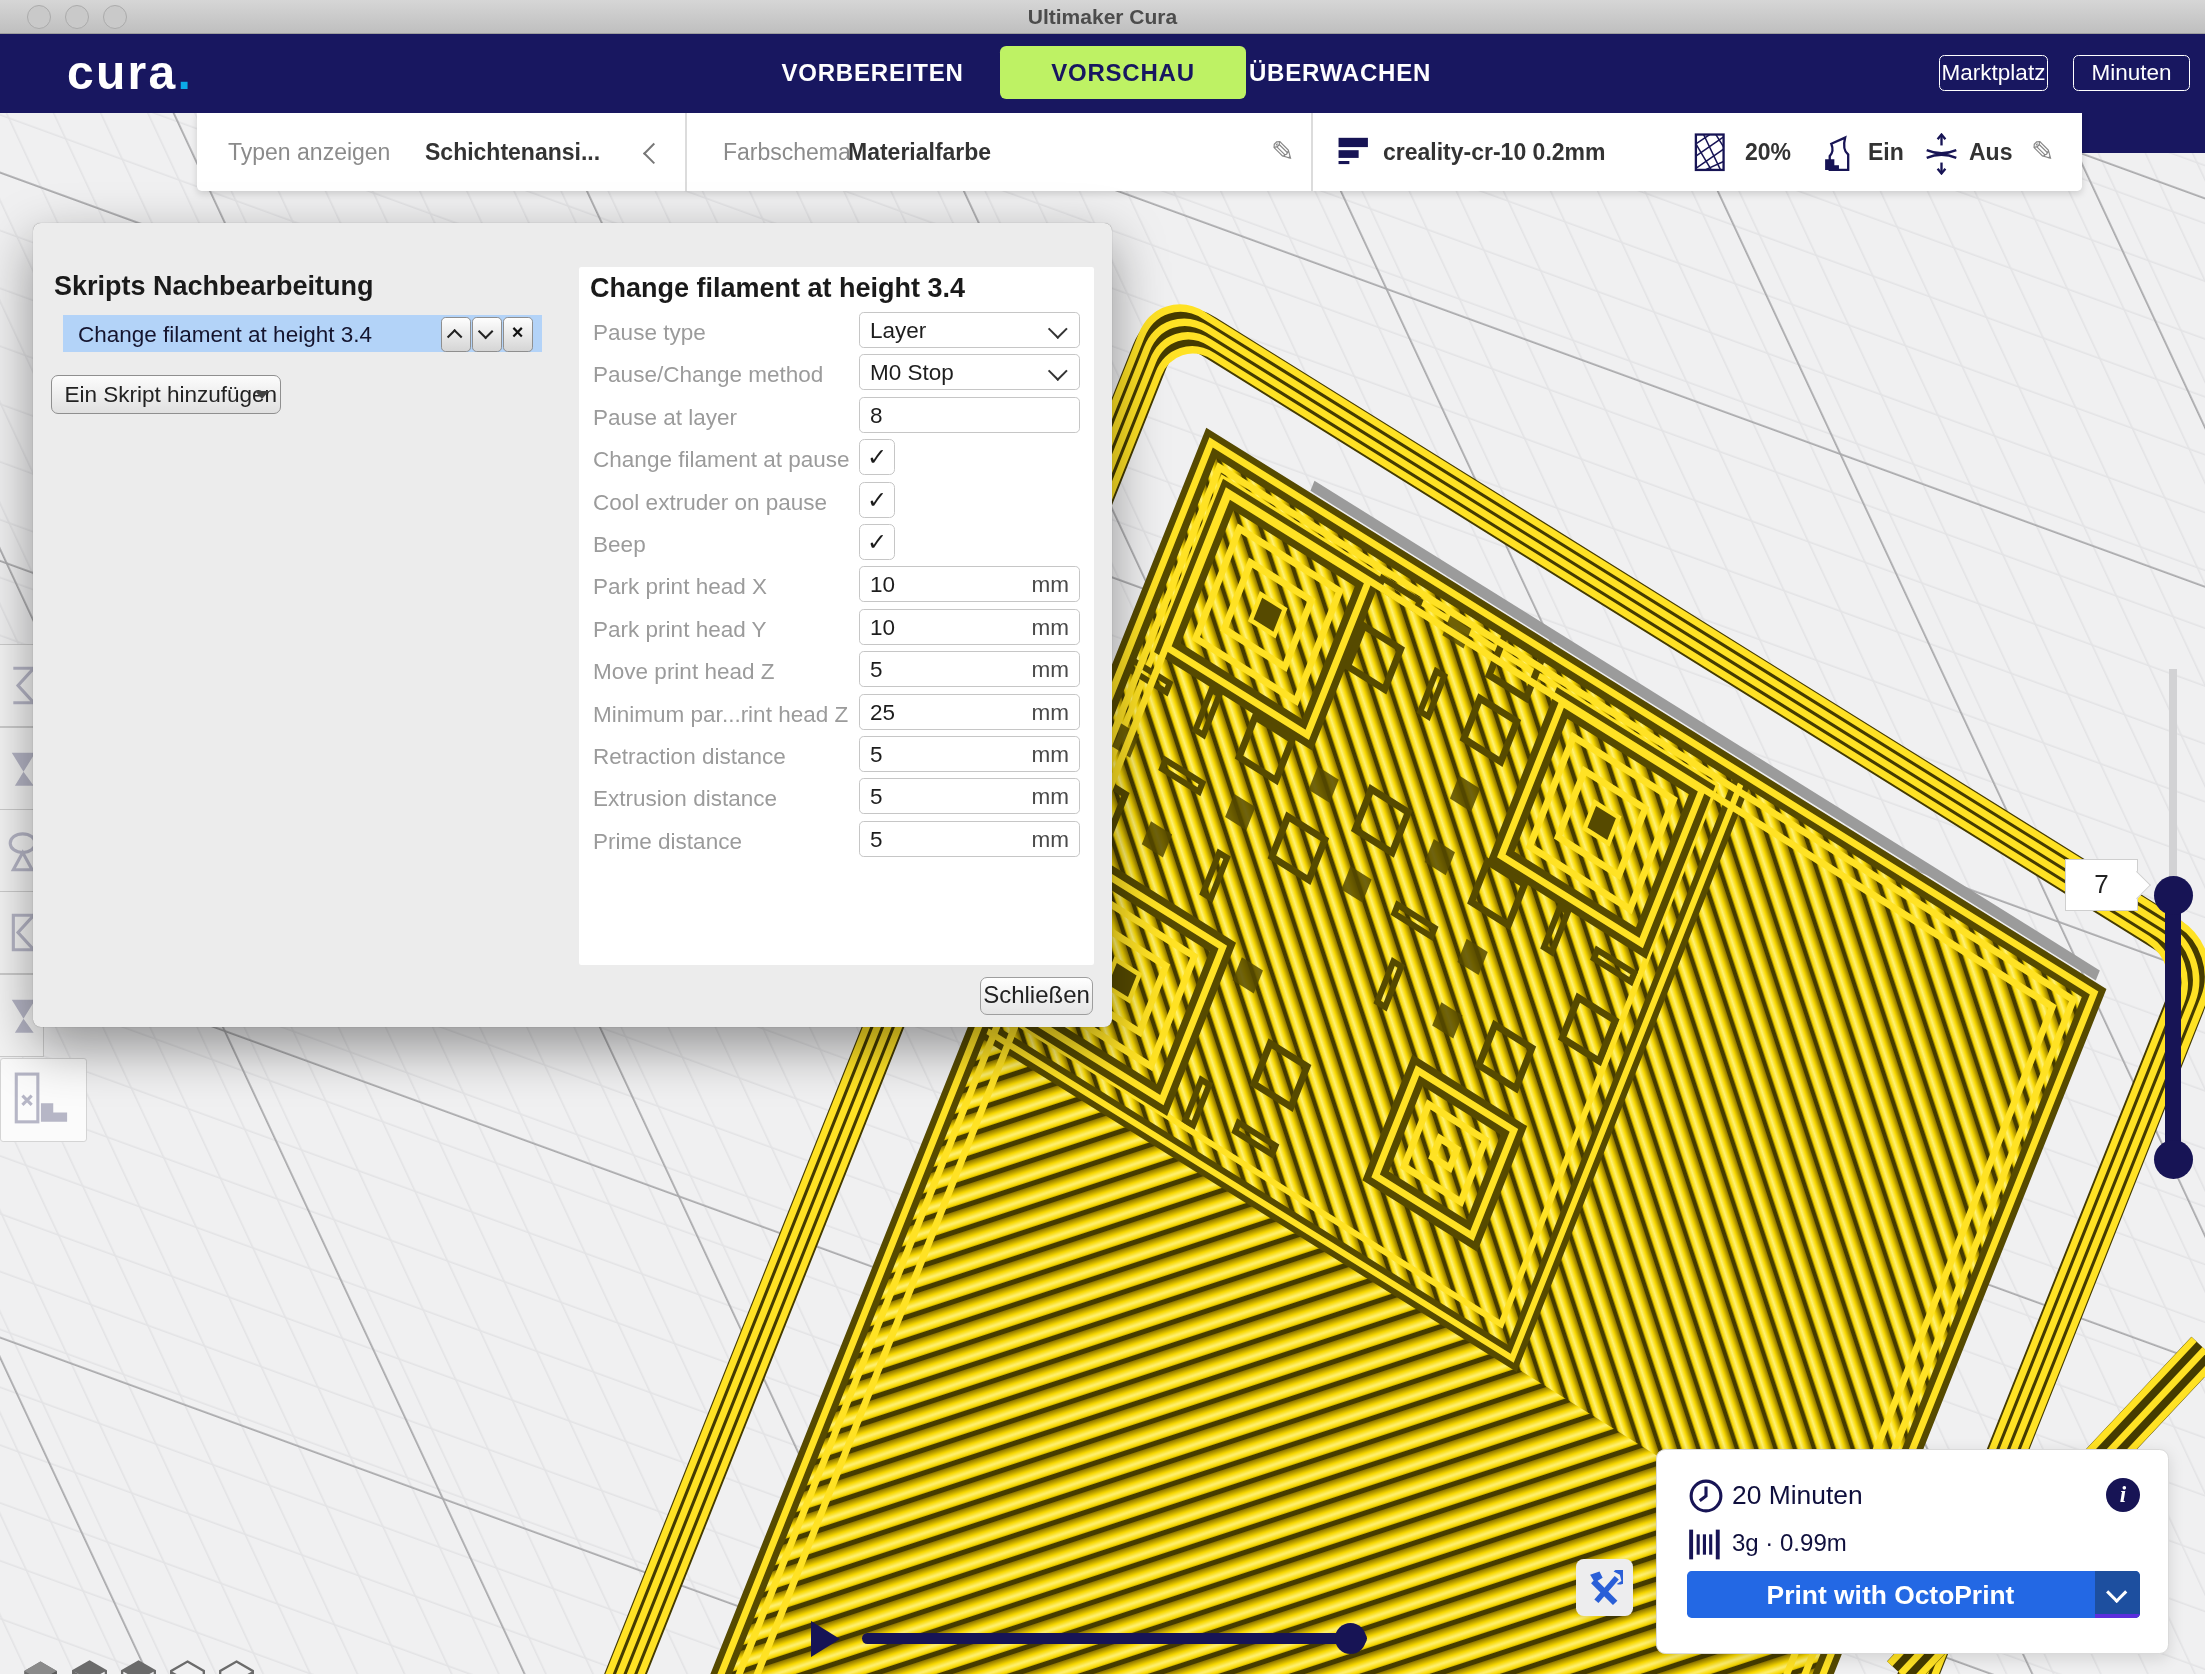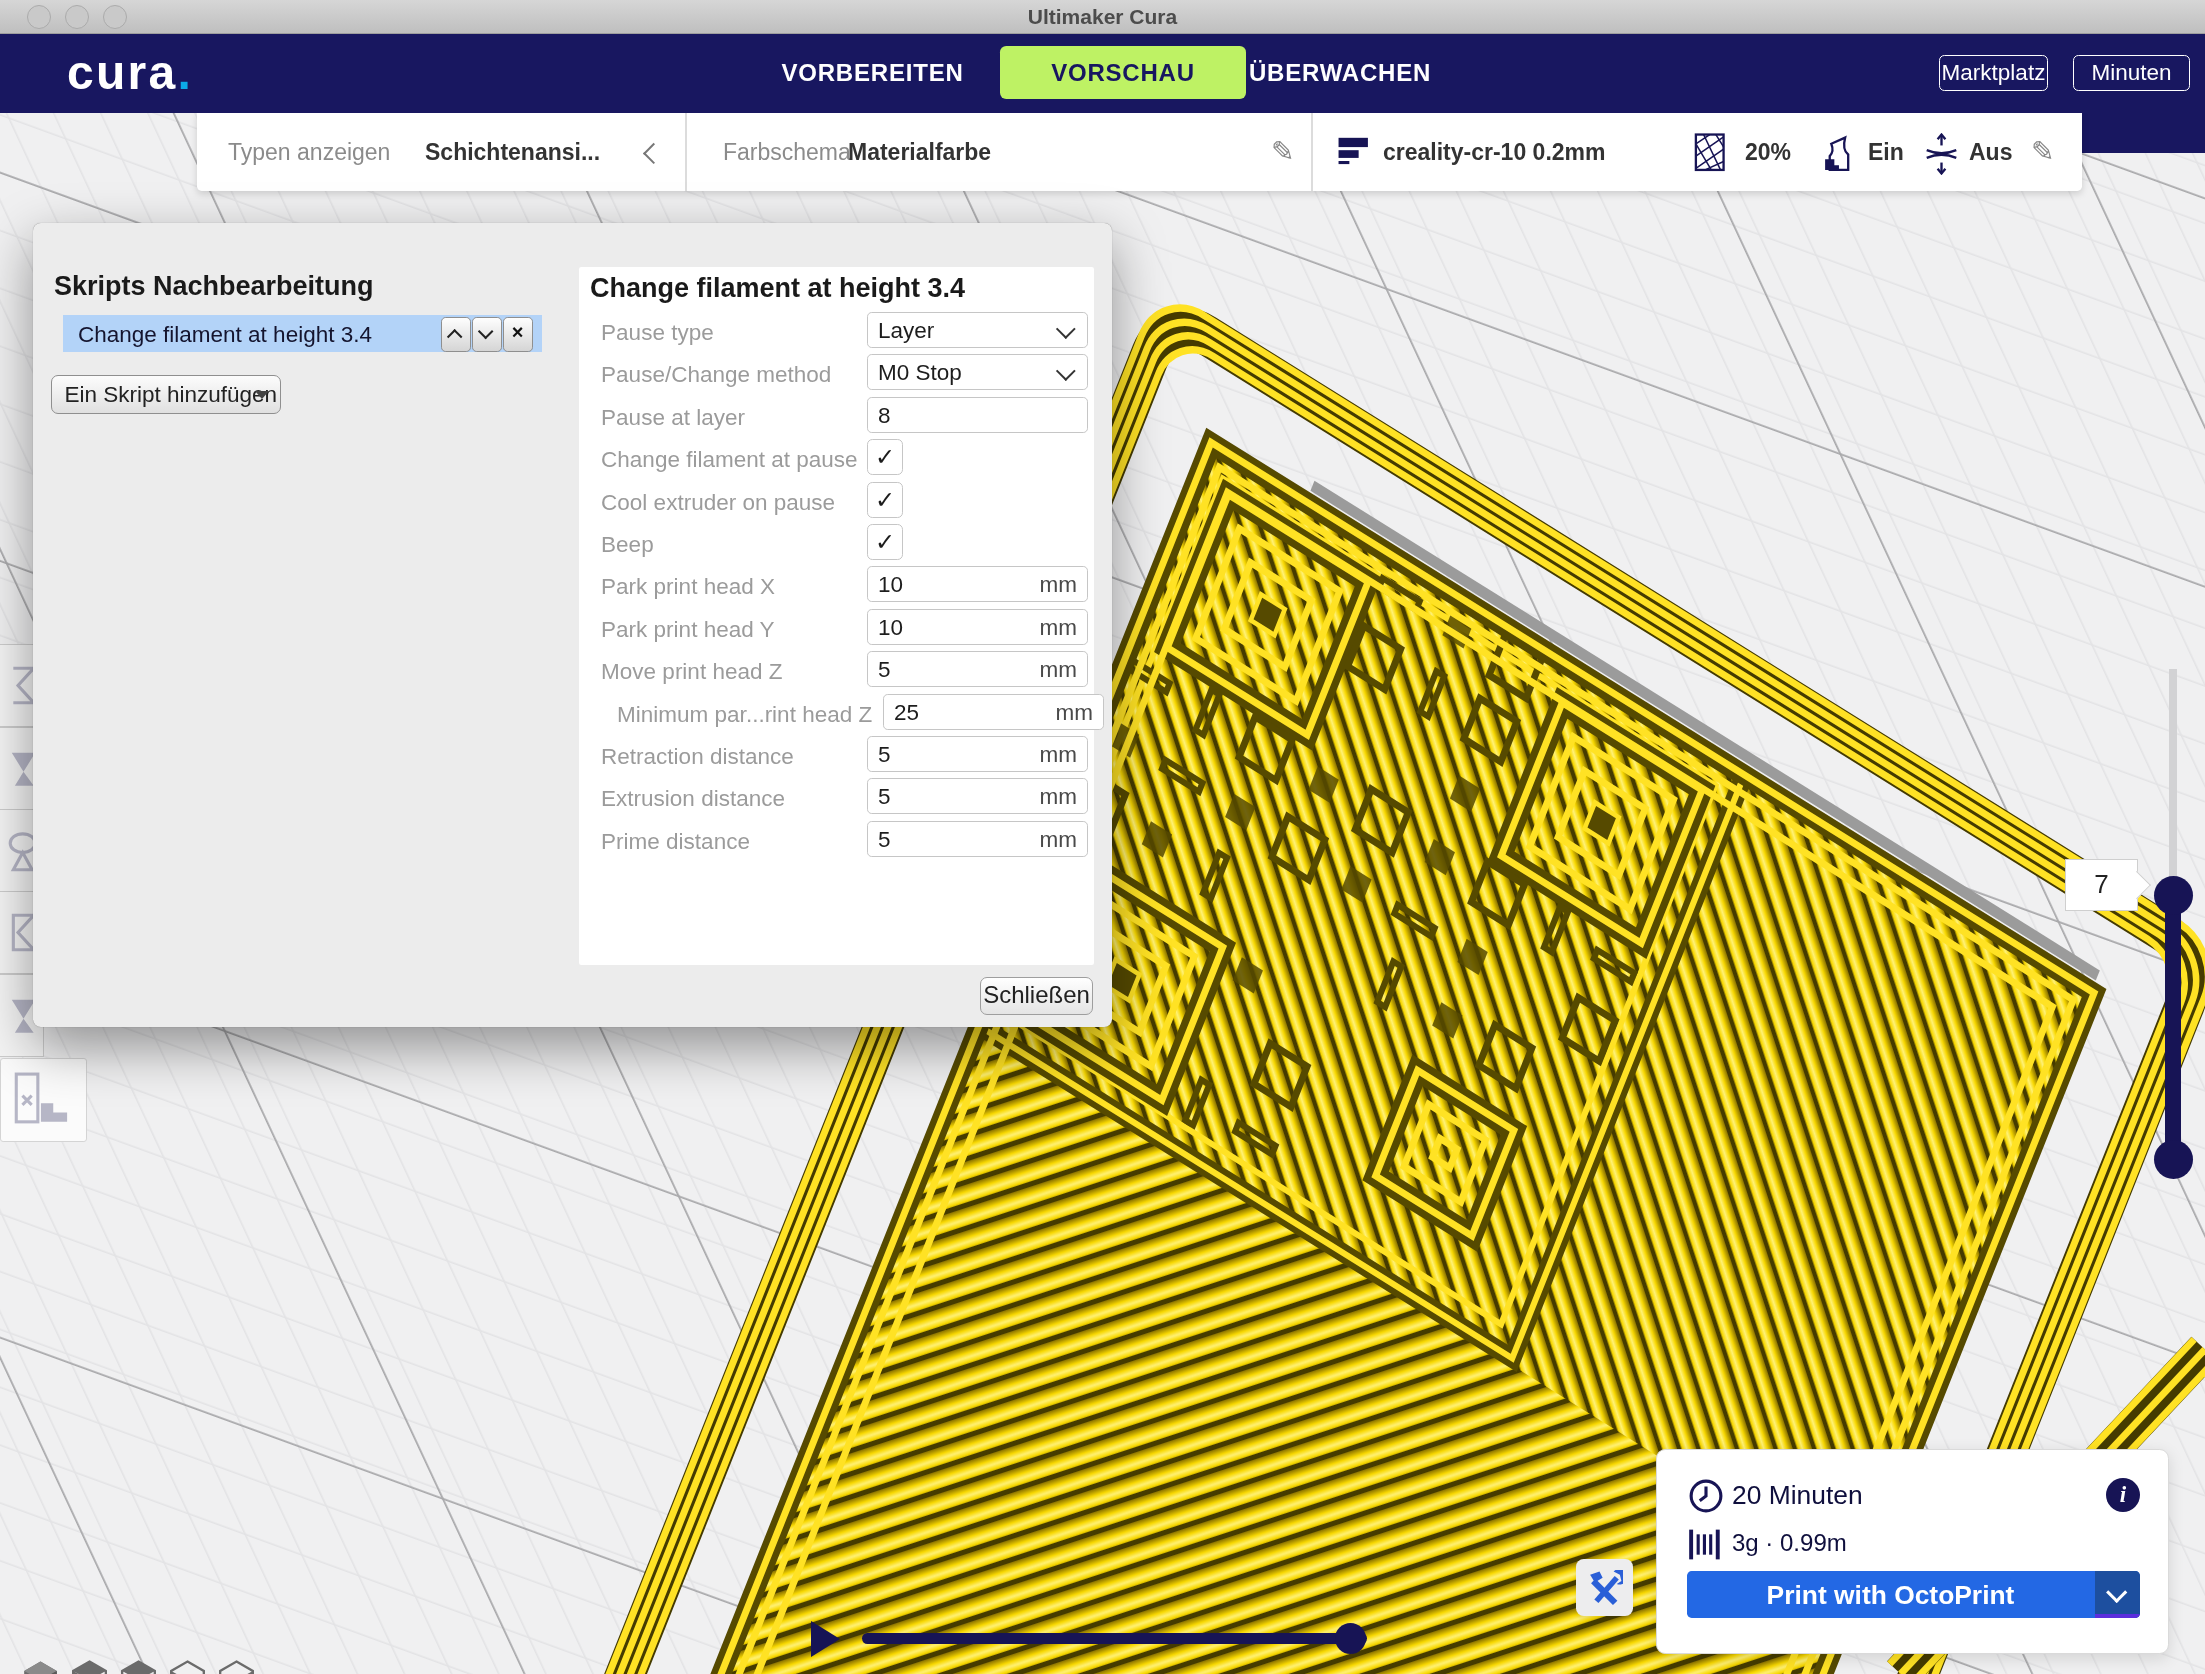--- a/index.html
+++ b/index.html
@@ -362,21 +362,21 @@
       </div>
   </div>
 
   <div id="add-script" class="abs">
     <span class="abs t">Ein Skript hinzufügen</span>
     <span class="caret-dn" style="left:203px;top:14.8px;"></span>
   </div>
 
   <div id="form-panel" class="abs">
     <div id="form-heading" class="abs">Change filament at height 3.4</div>
-    <div id="form-rows" class="abs" style="left:8px;top:45px;width:515px;height:652px;">
+    <div id="form-rows" class="abs" style="left:0;top:45px;width:515px;height:652px;">
         <div class="frow" style="top: 0px;">
           <span class="flabel">Pause type</span>
           <div class="fctl">
             <span class="v">Layer</span>
             <span class="schev"></span>
           </div>
         </div>
         <div class="frow" style="top: 42px;">
           <span class="flabel">Pause/Change method</span>
           <div class="fctl">
@@ -417,21 +417,21 @@
             <span class="unit">mm</span>
           </div>
         </div>
         <div class="frow" style="top: 339px;">
           <span class="flabel">Move print head Z</span>
           <div class="fctl">
             <span class="v">5</span>
             <span class="unit">mm</span>
           </div>
         </div>
-        <div class="frow" style="top: 382px; margin-left: 16px;">
+        <div class="frow" style="top: 382px;">
           <span class="flabel">Minimum par...rint head Z</span>
           <div class="fctl">
             <span class="v">25</span>
             <span class="unit">mm</span>
           </div>
         </div>
         <div class="frow" style="top: 424px;">
           <span class="flabel">Retraction distance</span>
           <div class="fctl">
             <span class="v">5</span>

